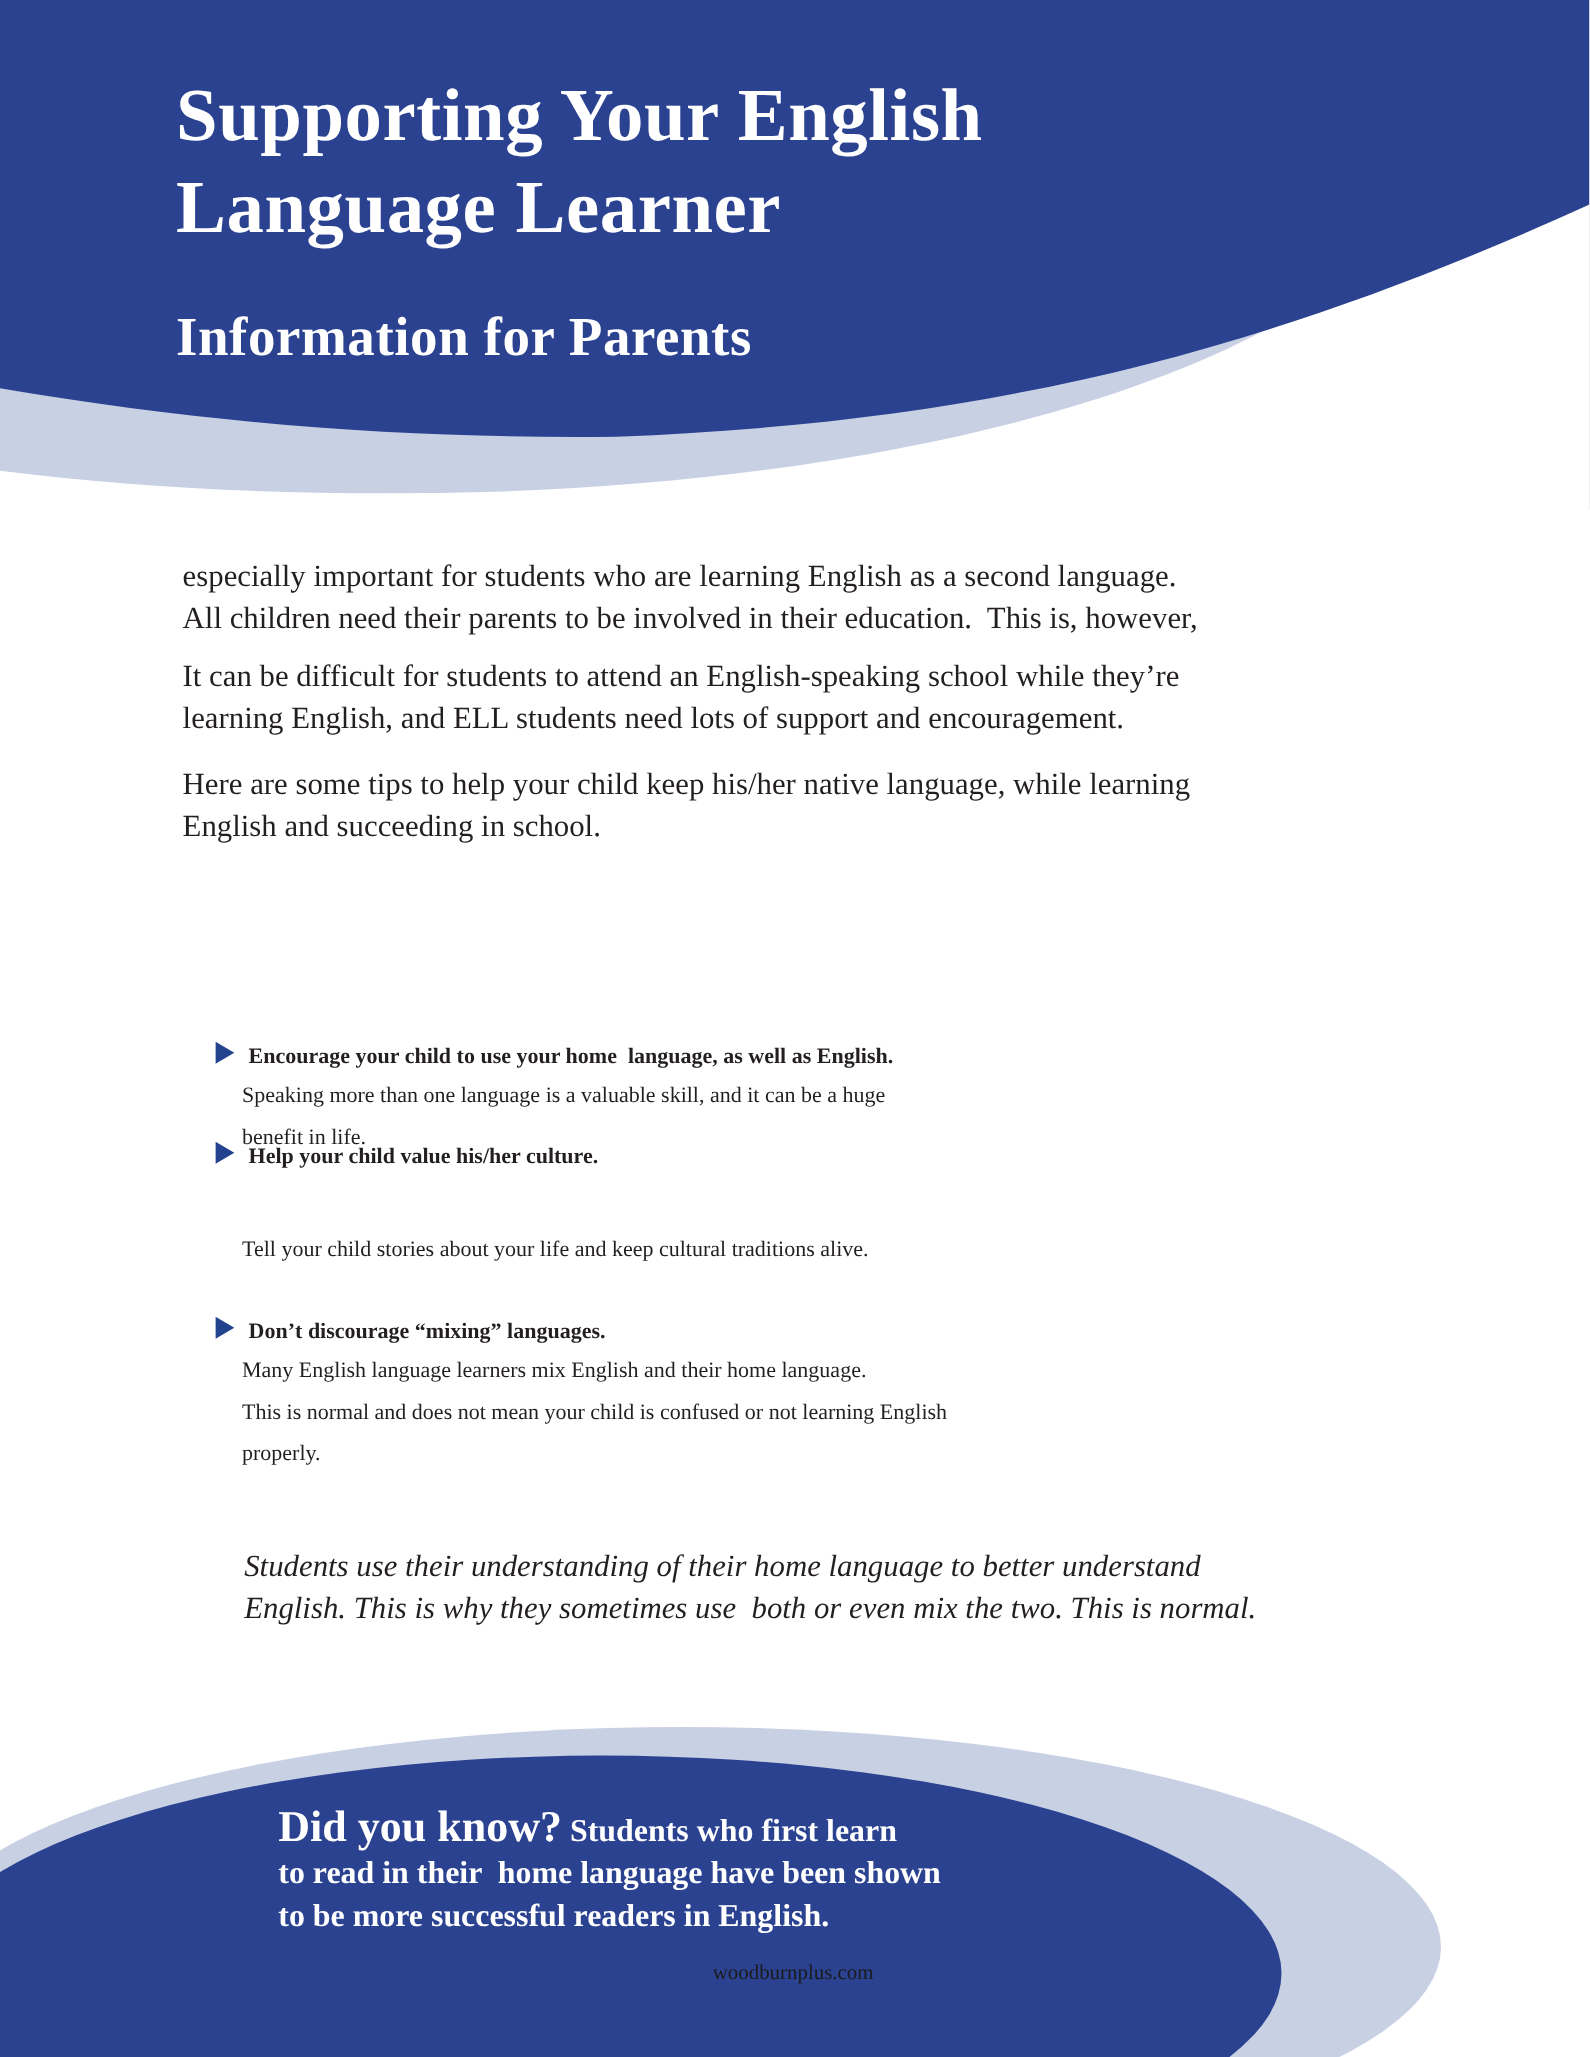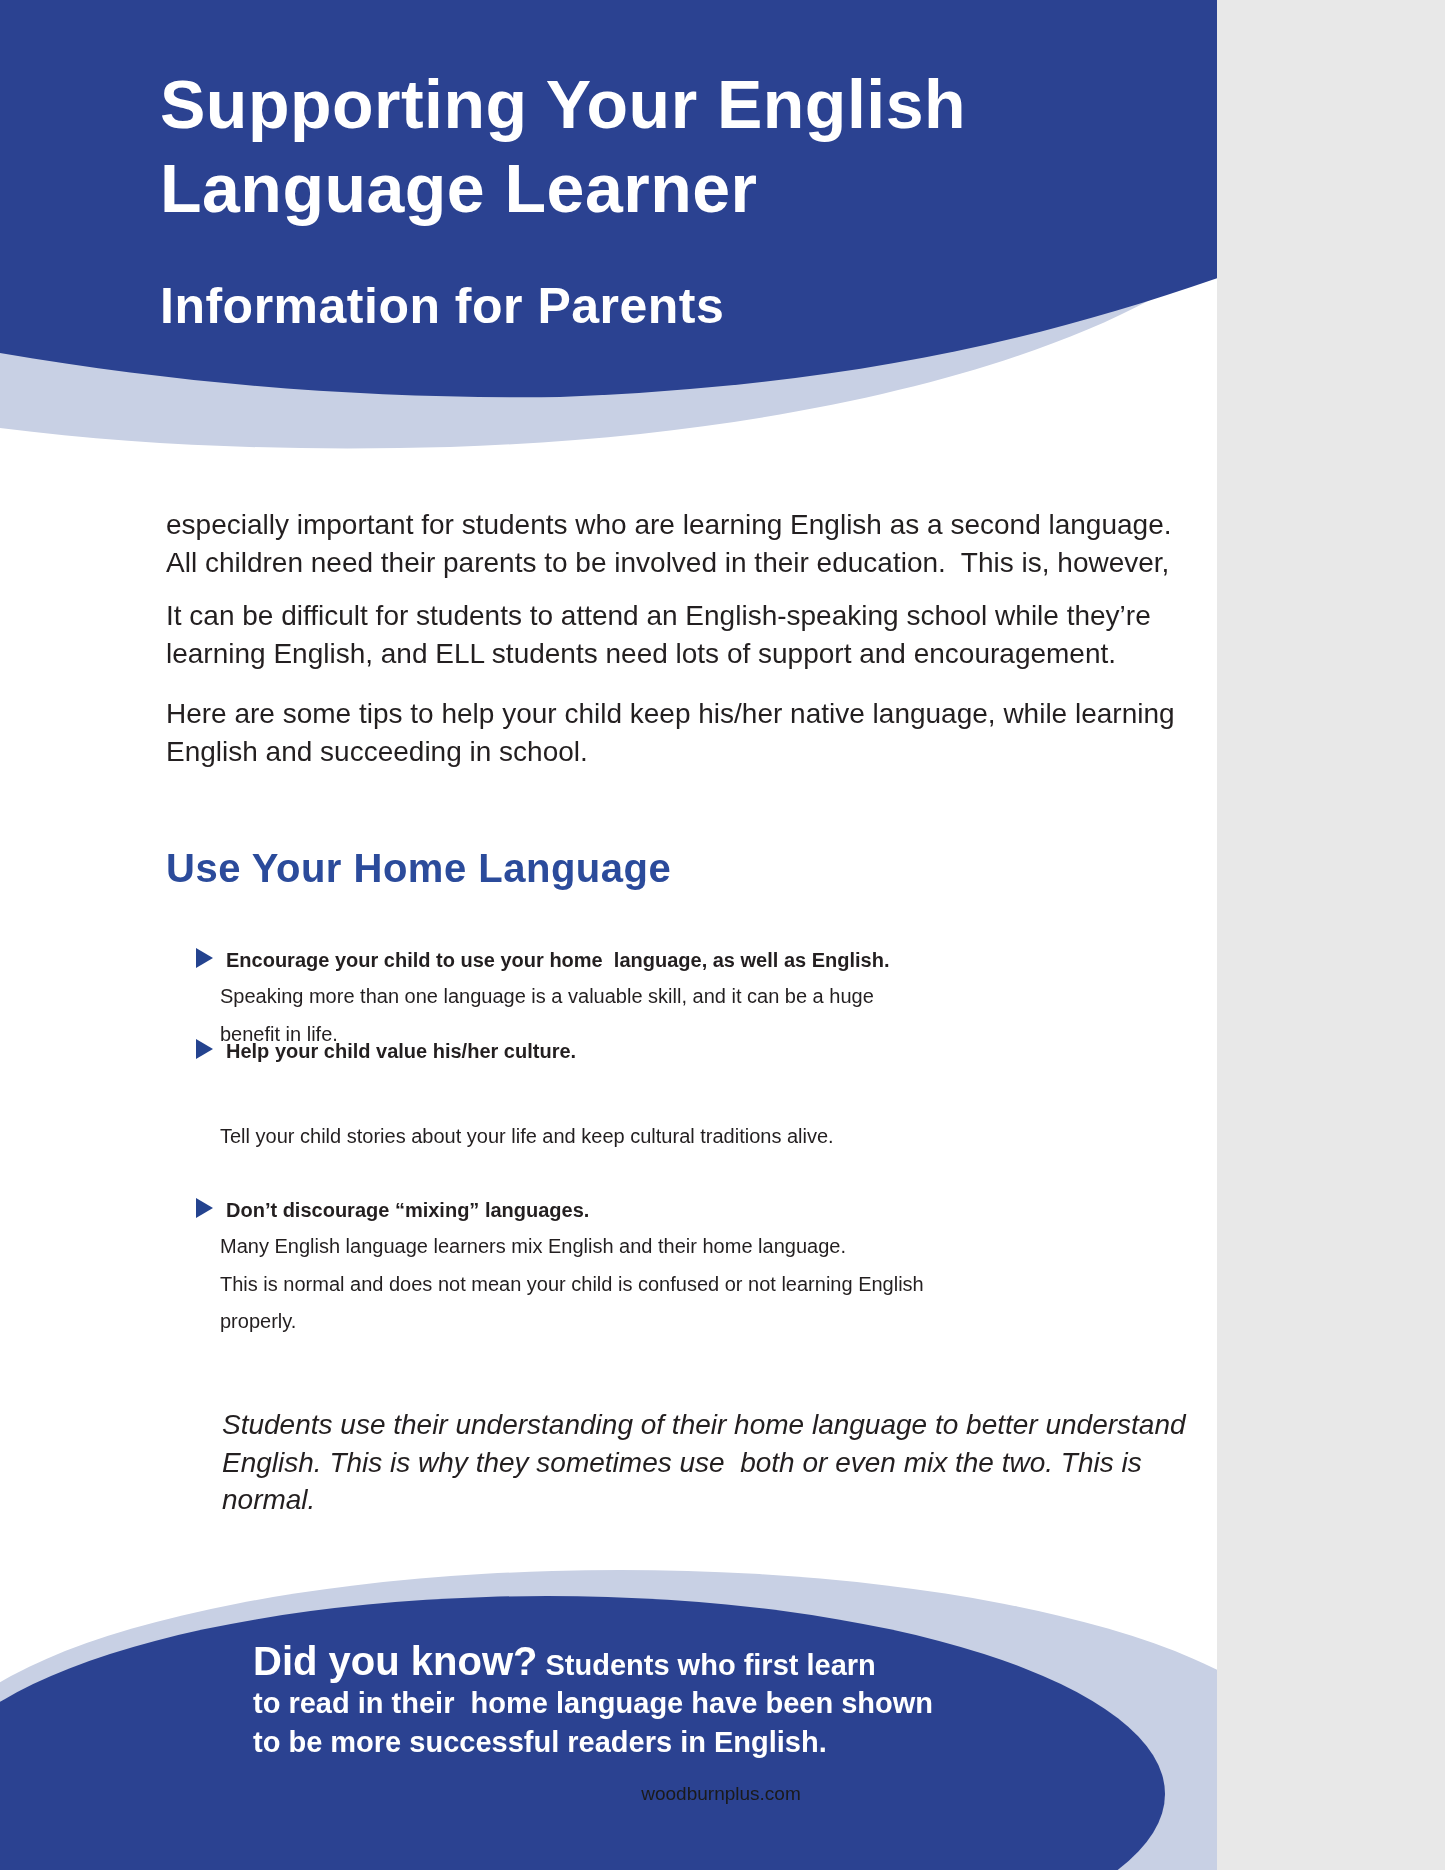--- a/index.html
+++ b/index.html
@@ -1,21 +1,21 @@
 <!DOCTYPE html>
 <html><head>
 <meta charset="utf-8">
 <style>
   html,body{margin:0;padding:0;background:#e8e8e8;}
   .page{
     position:relative;
-    width:1217px;height:1870px;
+    width:1445px;height:1870px;
     background:#ffffff;
     overflow:hidden;
-    font-family:Liberation Sans, sans-serif;
+    font-family:Liberation Serif, serif;
     color:#231f20;
   }
   .abs{position:absolute;}
   .line{white-space:pre-wrap;}
 
   
   .header-svg{position:absolute;left:0;top:0;width:1445px;height:470px;display:block;}
   .title{
     left:160px;top:62px;
     font-size:68px;font-weight:700;line-height:84px;
@@ -90,23 +90,20 @@
   <div class="abs para" style="top:597px;">
     <div class="line">It can be difficult for students to attend an English-speaking school while they’re</div>
     <div class="line">learning English, and ELL students need lots of support and encouragement.</div>
   </div>
 
   <div class="abs para" style="top:695px;">
     <div class="line">Here are some tips to help your child keep his/her native language, while learning</div>
     <div class="line">English and succeeding in school.</div>
   </div>
 
-  <div class="abs section-heading">
-    <span class="line">Use Your Home Language</span>
-  </div>
 
   <div class="abs bullet-head" style="top:941px;">
     <span class="tri"></span><span class="line">Encourage your child to use your home  language, as well as English.</span>
   </div>
   <div class="abs bullet-body" style="top:978px;">
     <div class="line">Speaking more than one language is a valuable skill, and it can be a huge</div>
     <div class="line">benefit in life.</div>
   </div>
 
   <div class="abs bullet-head" style="top:1032px;">

